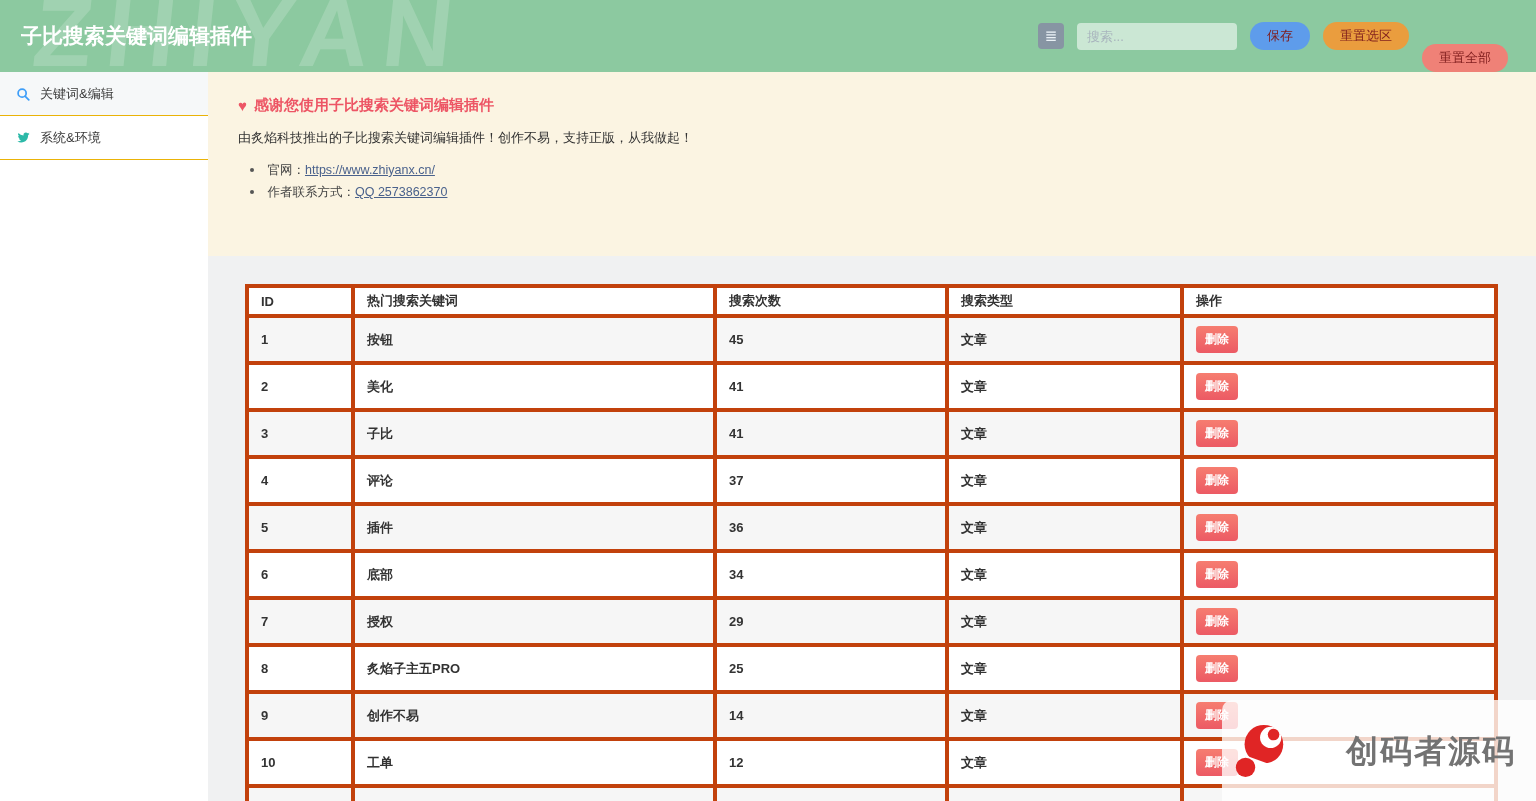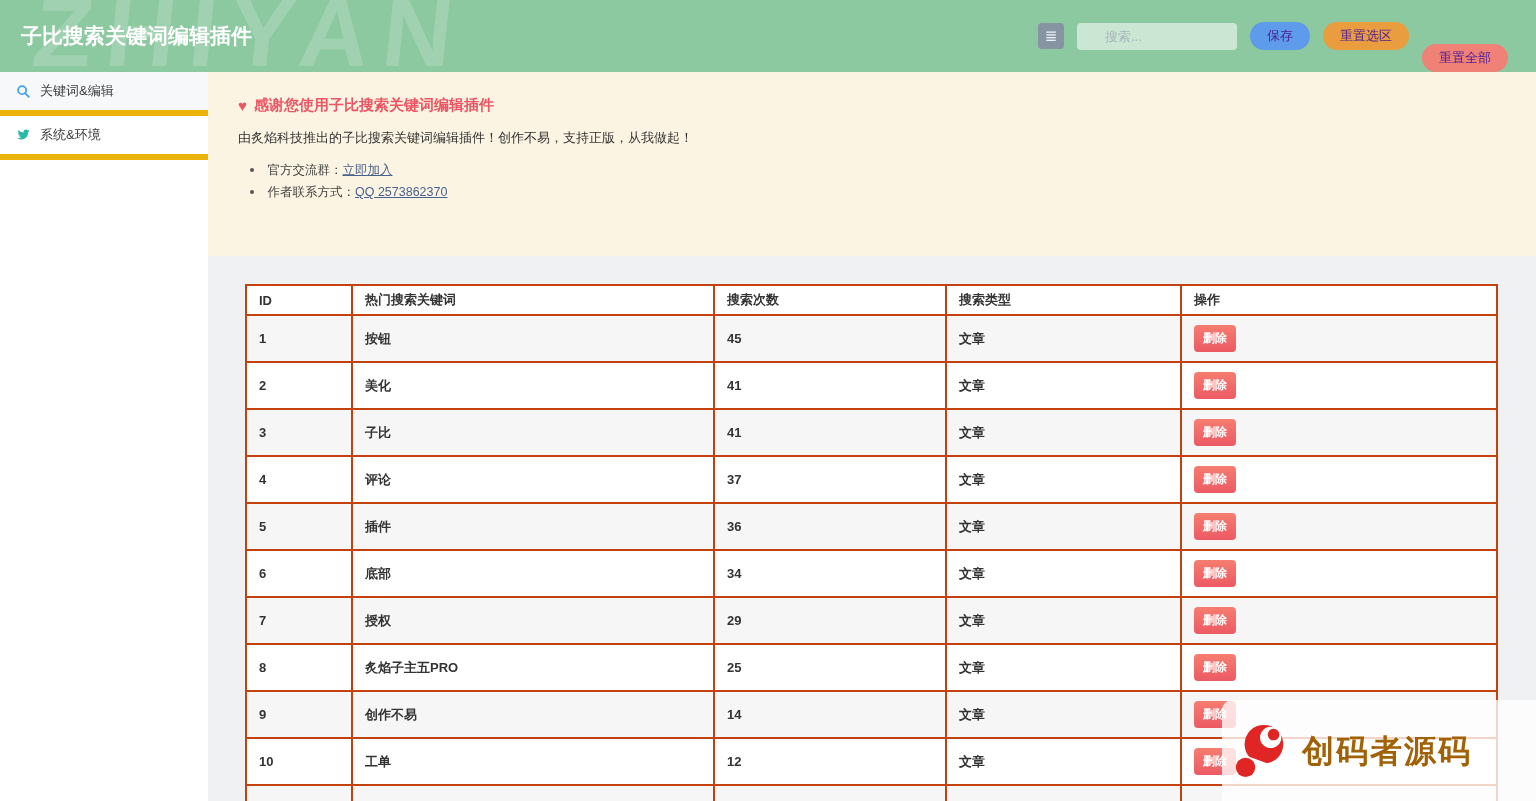--- a/index.html
+++ b/index.html
@@ -11,32 +11,32 @@
     background:#8cc9a0; overflow:hidden; display:flex; align-items:center; z-index:5; }
   .header-watermark { position:absolute; left:34px; top:-22px; font-size:96px; font-weight:800;
     letter-spacing:14px; color:rgba(255,255,255,0.18); transform:skewX(-6deg);
     white-space:nowrap; pointer-events:none; user-select:none; }
   .app-title { position:relative; margin-left:21px; font-size:21px; font-weight:700; color:#ffffff; }
   .header-right { position:absolute; right:28px; top:50%; transform:translateY(-50%);
     display:flex; align-items:center; gap:13px; }
   .menu-btn { width:26px; height:26px; border:none; border-radius:4px; background:#8795a3;
     color:#eaf1f6; font-size:15px; line-height:26px; cursor:pointer; padding:0; }
   .search-input { width:160px; height:27px; border:none; border-radius:4px;
-    background:rgba(255,255,255,0.55); padding:0 28px; font-size:13px; color:#445; outline:none; }
+    background:rgba(255,255,255,0.55); padding:0 10px; font-size:13px; color:#445; outline:none; }
   .search-input::placeholder { color:#a8b4bd; }
   .pill { height:28px; border:none; border-radius:14px; padding:0 17px; font-size:13px;
-    color:#4c1d95; cursor:pointer; white-space:nowrap; }
+    color:#7f1d1d; cursor:pointer; white-space:nowrap; }
   .btn-save { background:#5e9ceb; }
   .btn-reset-sel { background:#ea9d3e; }
   .btn-reset-all { background:#ef8177;margin-top:44px; }
 
   
   .sidebar { position:absolute; top:72px; left:0; width:208px; bottom:0; background:#ffffff; }
   .side-item { height:44px; display:flex; align-items:center; gap:9px; padding-left:16px;
-    font-size:13px; color:#3a3a3a; border-bottom:6px solid #eab308; cursor:pointer; }
+    font-size:13px; color:#3a3a3a; border-bottom:1px solid #eab308; cursor:pointer; }
   .side-item.active { background:#f6f8f9; }
   .side-icon { display:inline-flex; width:15px; }
 
   
   .main { position:absolute; top:72px; left:208px; right:0; bottom:0;
     background:#f0f1f2; overflow:hidden; }
 
   
   .notice { height:184px; background:#fbf4e2; padding:24px 30px 18px 30px; }
   .notice-title { font-size:15px; font-weight:700; color:#ed5565; display:flex;
@@ -45,36 +45,36 @@
   .notice-desc { margin-top:14px; font-size:13px; color:#333; }
   .notice-list { margin-top:12px; list-style:none; }
   .notice-list li { font-size:12.5px; color:#444; padding-left:12px; line-height:22px; }
   .notice-list li::before { content:""; display:inline-block; width:4px; height:4px;
     background:#555; border-radius:50%; margin-right:10px; vertical-align:2px; }
   .li-link { color:#49618c; text-decoration:underline; }
 
   
   .kw-table { margin:28px 38px 0 37px; width:calc(100% - 75px); background:#ffffff;
     border-collapse:collapse; table-layout:fixed; font-size:13px; color:#333; }
-  .kw-table th, .kw-table td { border:2px solid #c2410c; padding:0 12px; text-align:left; }
+  .kw-table th, .kw-table td { border:4px solid #c2410c; padding:0 12px; text-align:left; }
   .kw-table th { height:30px; font-weight:700; background:#ffffff; }
   .kw-table td { height:47px; font-weight:600; }
   .kw-table tbody tr:nth-child(odd) { background:#f6f6f6; }
   .col-id { width:106px; } .col-kw { width:362px; } .col-cnt { width:232px; }
   .col-type { width:235px; } .col-op { width:auto; }
   .delete-btn { width:42px; height:27px; border:none; border-radius:4px;
     background:linear-gradient(180deg,#f67d70,#ec5a64); color:#ffffff;
     font-size:12px; font-weight:700; cursor:pointer; }
 
   
   .cm-watermark { position:absolute; right:0; bottom:0; width:314px; height:101px;
     background:rgba(255,255,255,0.78); border-top-left-radius:10px; display:flex;
     align-items:center; gap:12px; padding-left:10px; z-index:9; }
   .cm-logo { flex:0 0 auto; }
-  .cm-line1 { font-size:32px; font-weight:800; color:#a16207; letter-spacing:2px; line-height:36px; }
+  .cm-line1 { font-size:32px; font-weight:800; color:#737373; letter-spacing:2px; line-height:36px;margin-left:44px; }
   .cm-line2 { font-size:28px; font-weight:800; color:#d4262c; letter-spacing:1px; line-height:32px; }
 </style>
 </head>
 <body>
 
 <div class="header">
   <div class="header-watermark">ZHIYAN</div>
   <h1 class="app-title">子比搜索关键词编辑插件</h1>
   <div class="header-right">
     <button class="menu-btn">
@@ -110,21 +110,21 @@
 <main class="main">
 
   <section class="notice">
     <div class="notice-title">
       <span class="heart">♥</span>
       <span>感谢您使用子比搜索关键词编辑插件</span>
     </div>
     <p class="notice-desc">由炙焰科技推出的子比搜索关键词编辑插件！创作不易，支持正版，从我做起！</p>
     <ul class="notice-list">
       <li>
-        <span>官方交流群：</span><a href="#" class="li-link">立即加入</a>
+        <span>官网：</span><a href="#" class="li-link">https://www.zhiyanx.cn/</a>
       </li>
       <li>
         <span>作者联系方式：</span><a href="#" class="li-link">QQ 2573862370</a>
       </li>
     </ul>
   </section>
 
   <table class="kw-table">
     <colgroup>
       <col class="col-id">

